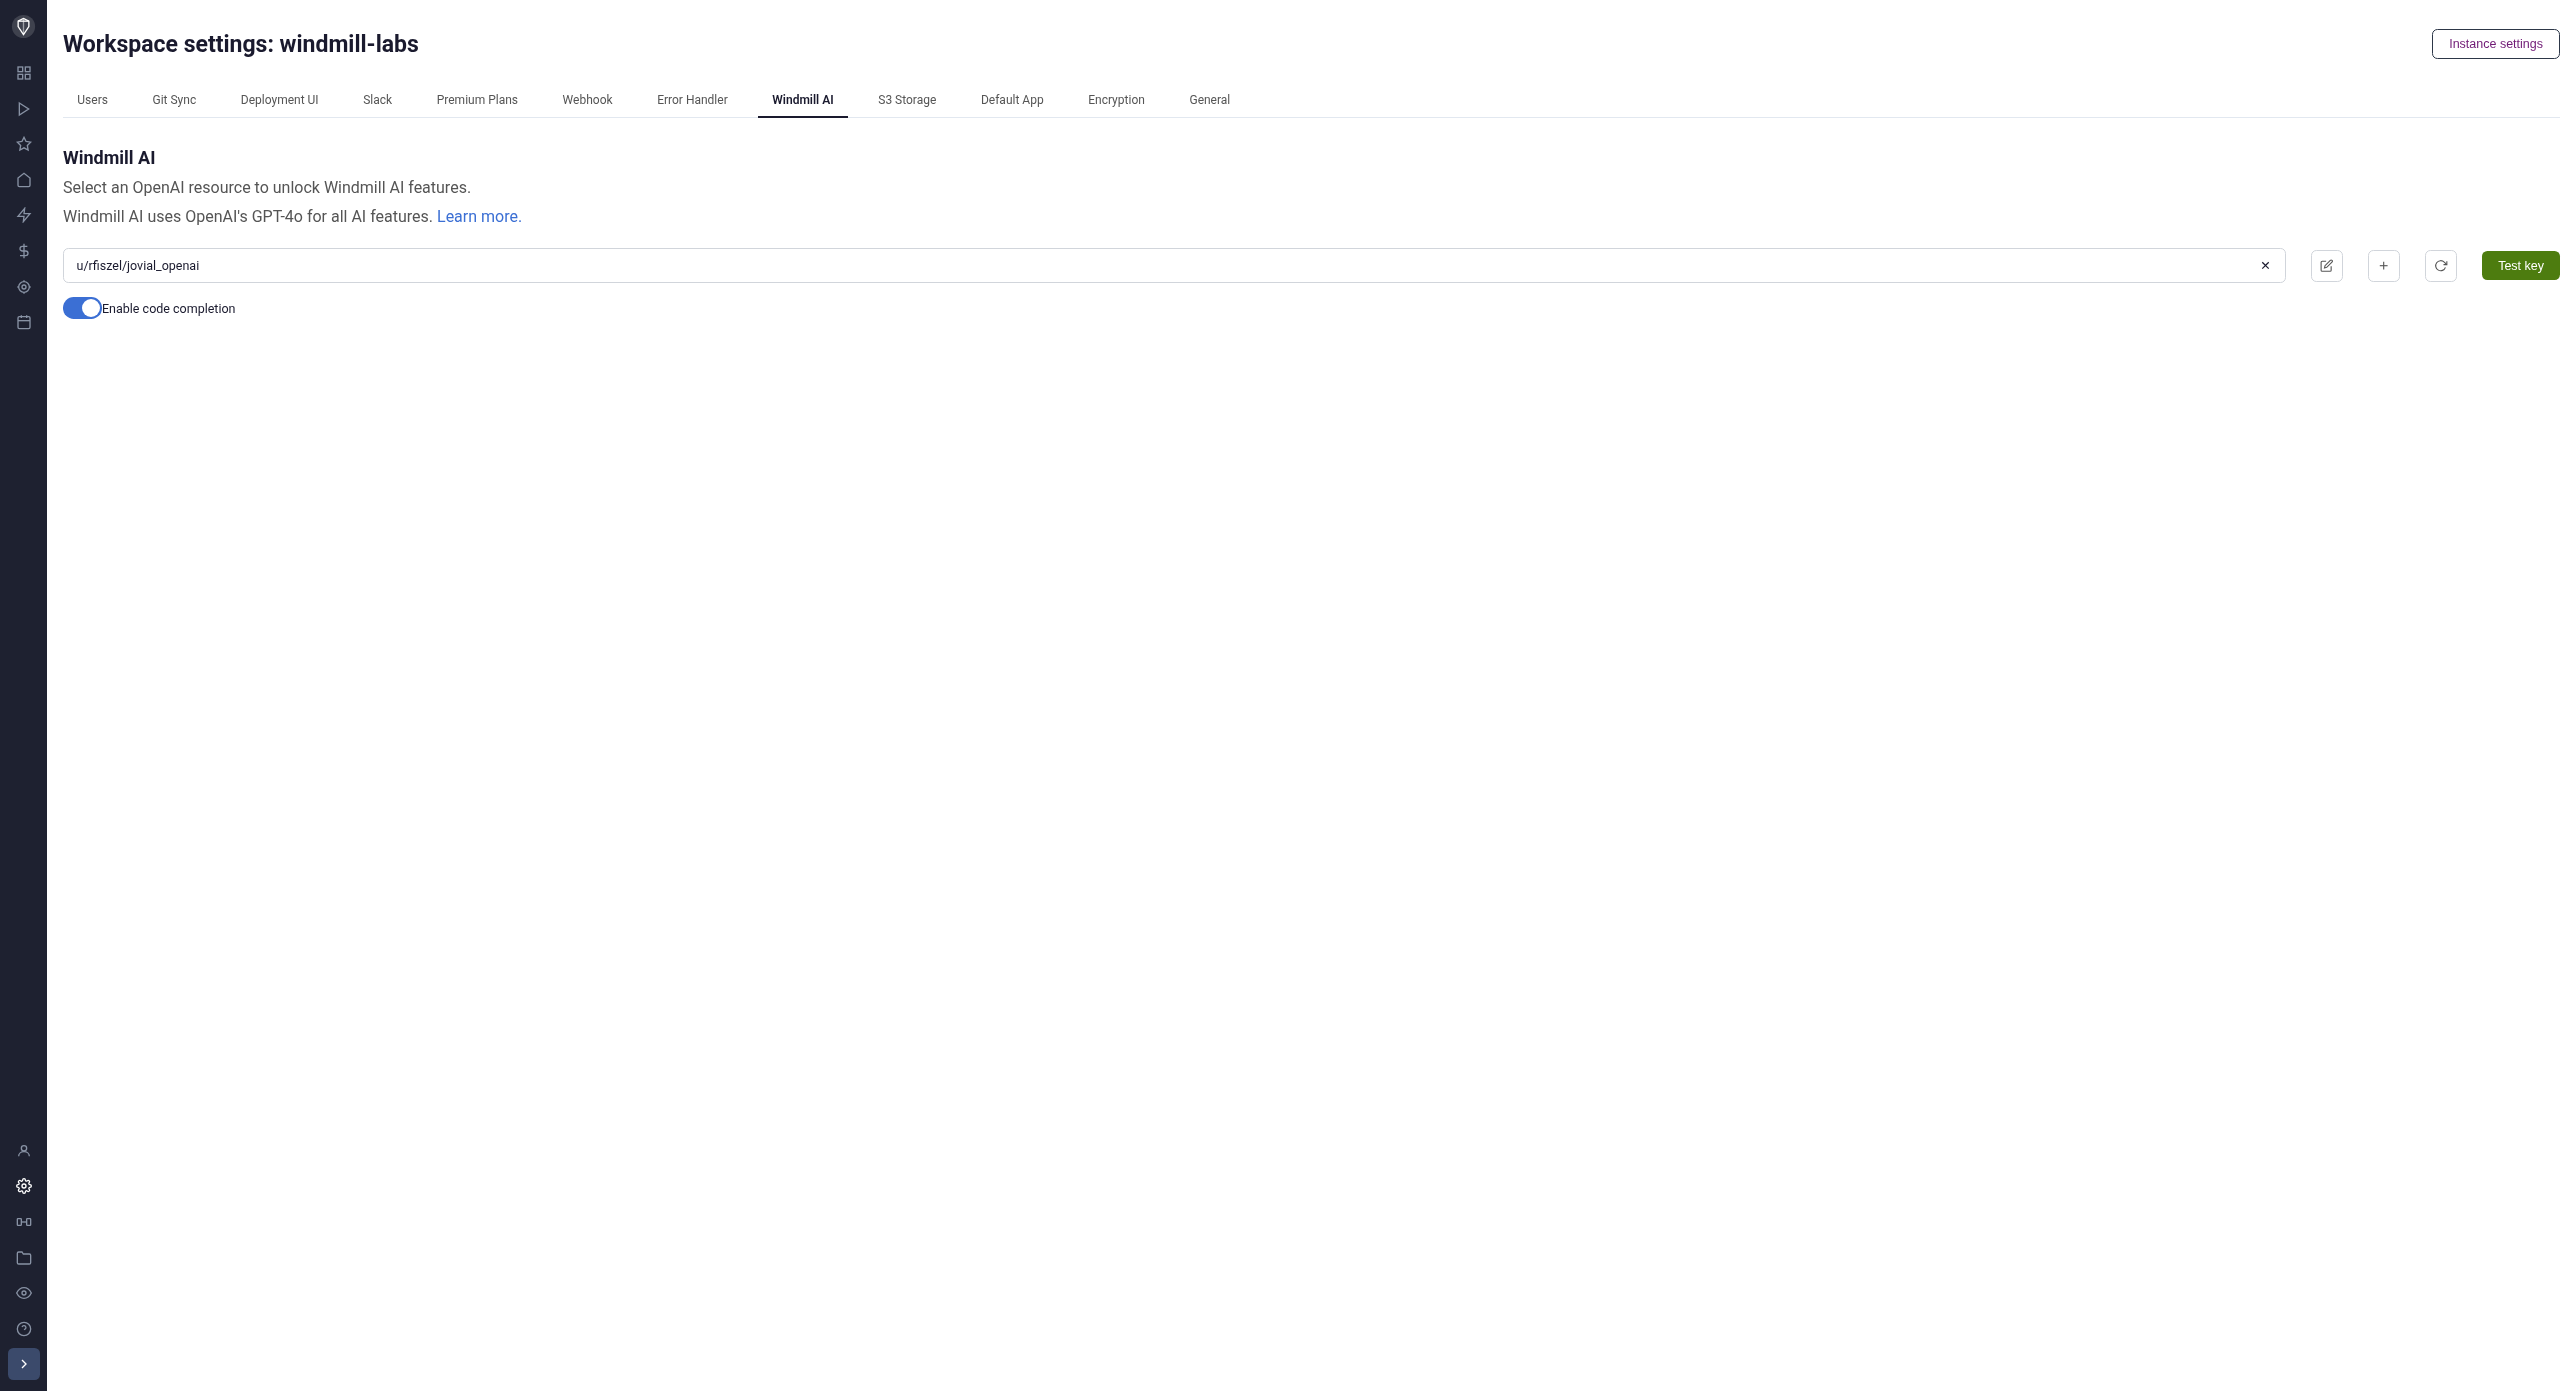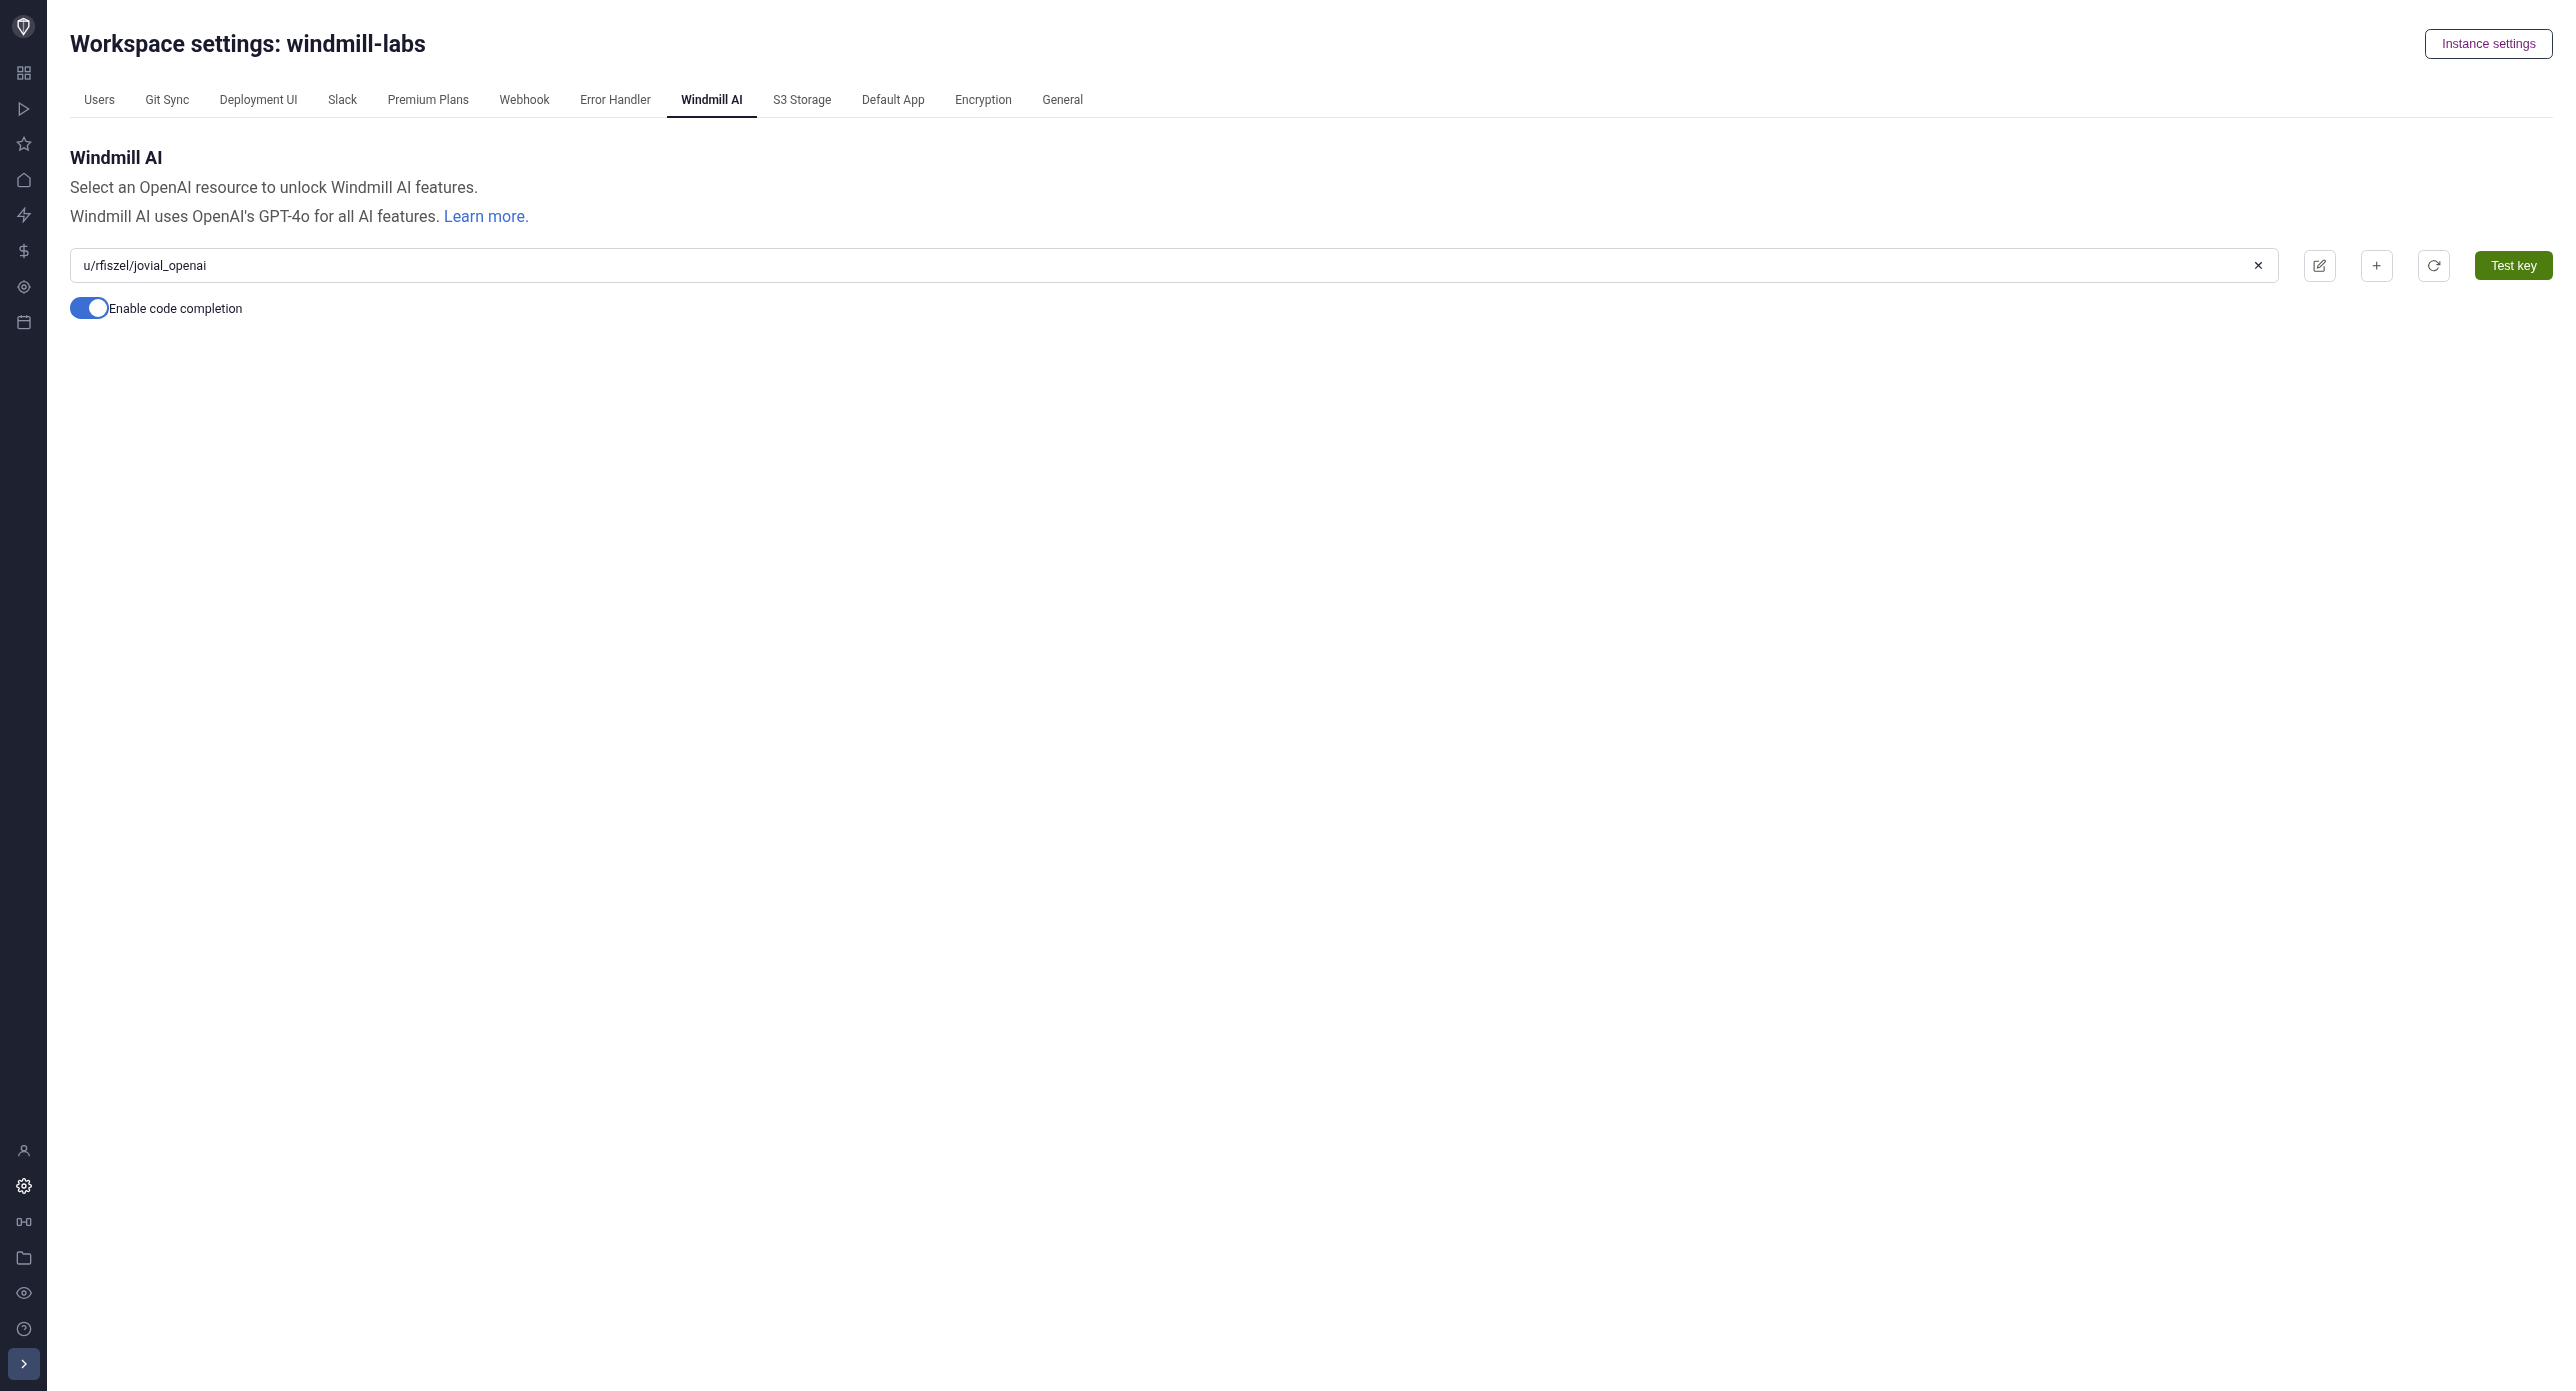--- a/index.html
+++ b/index.html
@@ -57,21 +57,21 @@
     
     .main {
       flex: 1;
       display: flex;
       flex-direction: column;
       overflow: hidden;
     }
 
     .content {
       flex: 1;
-      padding: 29px 23px;
+      padding: 29px 16px;
       overflow-y: auto;
     }
 
     .page-header {
       display: flex;
       align-items: center;
       justify-content: space-between;
       margin-bottom: 25px;
     }
 
@@ -90,21 +90,21 @@
       font-size: 12.5px;
       font-weight: 500;
       cursor: pointer;
     }
 
     
     .tabs {
       display: flex;
       border-bottom: 1.3px solid #e2e8f0;
       margin-bottom: 29px;
-      gap: 2px;
+      gap: 16px;
     }
     .tab {
       padding: 9px 14.3px;
       font-size: 12px;
       color: #555;
       cursor: pointer;
       border-bottom: 2.2px solid transparent;
       margin-bottom: -1.3px;
       white-space: nowrap;
     }

